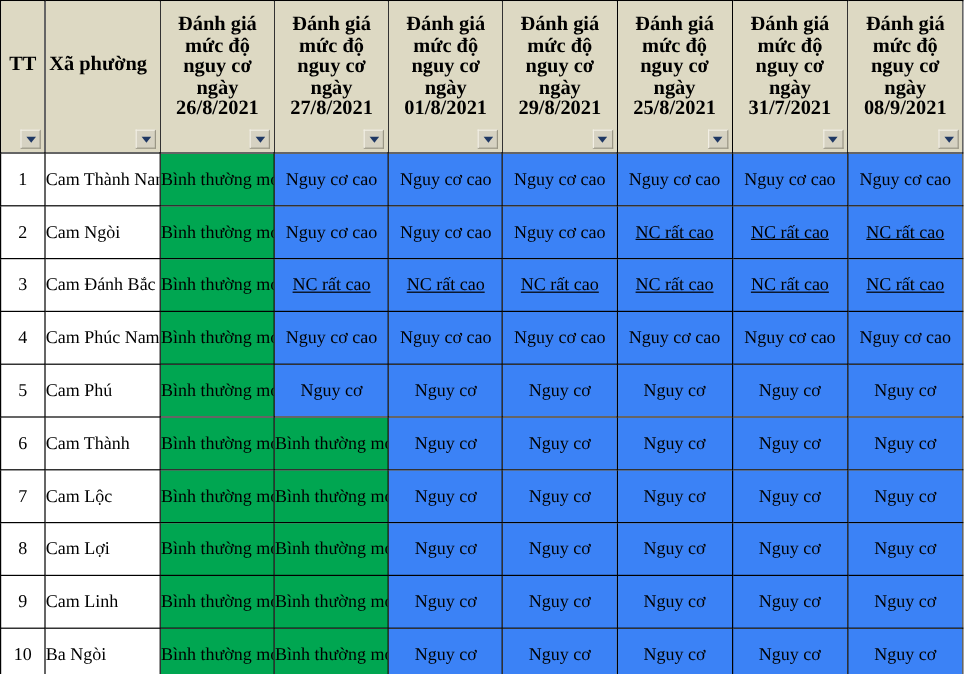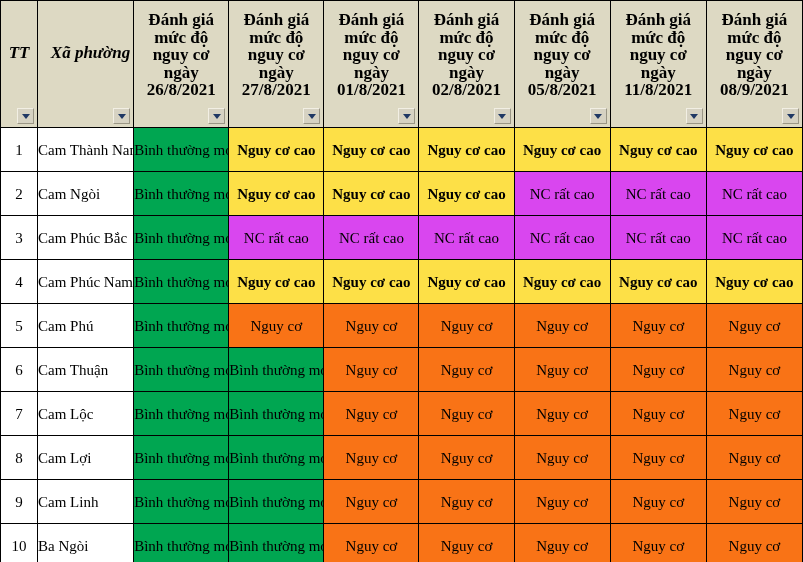--- a/index.html
+++ b/index.html
@@ -53,25 +53,24 @@
   th .hdr-text {
     display: block;
     padding: 0 3px 18px 3px;
     white-space: normal;
     word-break: normal;
   }
 
   th.hdr-tt .hdr-text,
   th.hdr-xa .hdr-text {
     padding-bottom: 22px;
-    font-style: italic;
   }
 
   th.hdr-xa .hdr-text {
-    text-align: right;
+    text-align: left;
   }
 
   
   .filter-btn {
     position: absolute;
     right: 3px;
     bottom: 3px;
     width: 17px;
     height: 16px;
     background: #d6d2c2;
@@ -111,23 +110,23 @@
     padding-left: 5px;
     white-space: normal;
   }
   td.c-val {
     text-align: center;
     white-space: nowrap;
   }
 
   
   .lv-normal { background: #00a651; }
-  .lv-risk   { background: #f97316; }
-  .lv-high   { background: #fde047; font-weight: bold; }
-  .lv-vhigh  { background: #d946ef; }
+  .lv-risk   { background: #3b82f6; }
+  .lv-high   { background: #3b82f6; }
+  .lv-vhigh  { background: #3b82f6; text-decoration: underline; }
 
   
   col.w-tt    { width: 37px; }
   col.w-name  { width: 96px; }
   col.w-date  { width: 95px; }
   col.w-date2 { width: 96px; }
 </style>
 </head>
 <body>
 
@@ -170,33 +169,33 @@
               <span class="tri"></span>
             </span>
         </th>
         <th class="hdr-date">
           <span class="hdr-text">Đánh giá mức độ nguy cơ ngày 01/8/2021</span>
           <span class="filter-btn">
               <span class="tri"></span>
             </span>
         </th>
         <th class="hdr-date">
-          <span class="hdr-text">Đánh giá mức độ nguy cơ ngày 02/8/2021</span>
-          <span class="filter-btn">
-              <span class="tri"></span>
-            </span>
-        </th>
-        <th class="hdr-date">
-          <span class="hdr-text">Đánh giá mức độ nguy cơ ngày 05/8/2021</span>
-          <span class="filter-btn">
-              <span class="tri"></span>
-            </span>
-        </th>
-        <th class="hdr-date">
-          <span class="hdr-text">Đánh giá mức độ nguy cơ ngày 11/8/2021</span>
+          <span class="hdr-text">Đánh giá mức độ nguy cơ ngày 29/8/2021</span>
+          <span class="filter-btn">
+              <span class="tri"></span>
+            </span>
+        </th>
+        <th class="hdr-date">
+          <span class="hdr-text">Đánh giá mức độ nguy cơ ngày 25/8/2021</span>
+          <span class="filter-btn">
+              <span class="tri"></span>
+            </span>
+        </th>
+        <th class="hdr-date">
+          <span class="hdr-text">Đánh giá mức độ nguy cơ ngày 31/7/2021</span>
           <span class="filter-btn">
               <span class="tri"></span>
             </span>
         </th>
         <th class="hdr-date">
           <span class="hdr-text">Đánh giá mức độ nguy cơ ngày 08/9/2021</span>
           <span class="filter-btn">
               <span class="tri"></span>
             </span>
         </th>
@@ -220,21 +219,21 @@
           <td class="c-val lv-normal">Bình thường mới</td>
           <td class="c-val lv-high">Nguy cơ cao</td>
           <td class="c-val lv-high">Nguy cơ cao</td>
           <td class="c-val lv-high">Nguy cơ cao</td>
           <td class="c-val lv-vhigh">NC rất cao</td>
           <td class="c-val lv-vhigh">NC rất cao</td>
           <td class="c-val lv-vhigh">NC rất cao</td>
         </tr>
         <tr class="data-row">
           <td class="c-tt">3</td>
-          <td class="c-name">Cam Phúc Bắc</td>
+          <td class="c-name">Cam Đánh Bắc</td>
           <td class="c-val lv-normal">Bình thường mới</td>
           <td class="c-val lv-vhigh">NC rất cao</td>
           <td class="c-val lv-vhigh">NC rất cao</td>
           <td class="c-val lv-vhigh">NC rất cao</td>
           <td class="c-val lv-vhigh">NC rất cao</td>
           <td class="c-val lv-vhigh">NC rất cao</td>
           <td class="c-val lv-vhigh">NC rất cao</td>
         </tr>
         <tr class="data-row">
           <td class="c-tt">4</td>
@@ -253,21 +252,21 @@
           <td class="c-val lv-normal">Bình thường mới</td>
           <td class="c-val lv-risk">Nguy cơ</td>
           <td class="c-val lv-risk">Nguy cơ</td>
           <td class="c-val lv-risk">Nguy cơ</td>
           <td class="c-val lv-risk">Nguy cơ</td>
           <td class="c-val lv-risk">Nguy cơ</td>
           <td class="c-val lv-risk">Nguy cơ</td>
         </tr>
         <tr class="data-row">
           <td class="c-tt">6</td>
-          <td class="c-name">Cam Thuận</td>
+          <td class="c-name">Cam Thành</td>
           <td class="c-val lv-normal">Bình thường mới</td>
           <td class="c-val lv-normal">Bình thường mới</td>
           <td class="c-val lv-risk">Nguy cơ</td>
           <td class="c-val lv-risk">Nguy cơ</td>
           <td class="c-val lv-risk">Nguy cơ</td>
           <td class="c-val lv-risk">Nguy cơ</td>
           <td class="c-val lv-risk">Nguy cơ</td>
         </tr>
         <tr class="data-row">
           <td class="c-tt">7</td>

